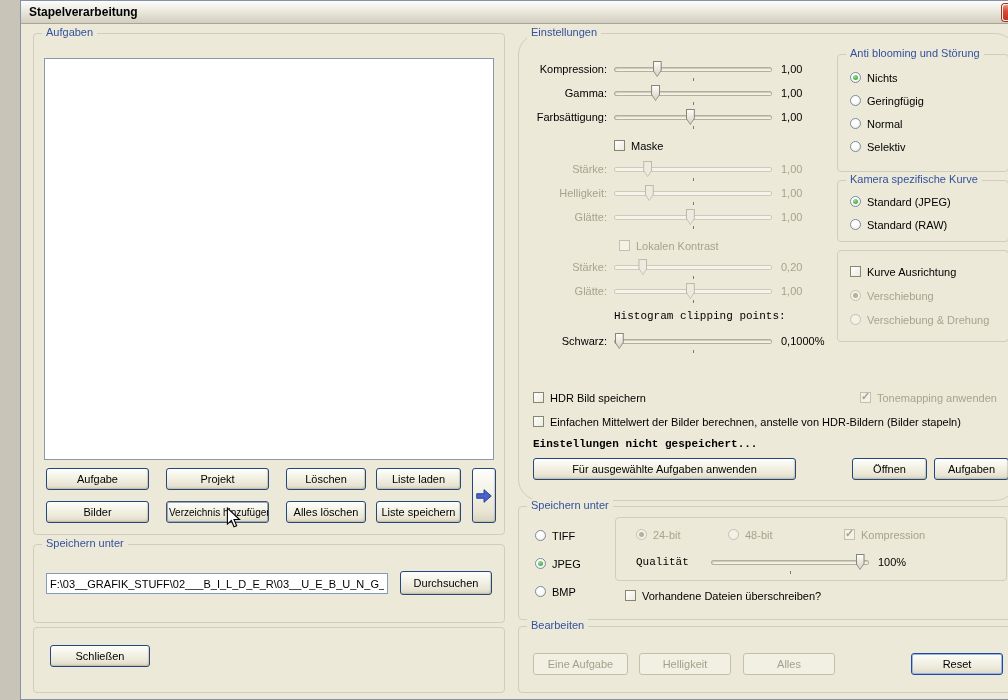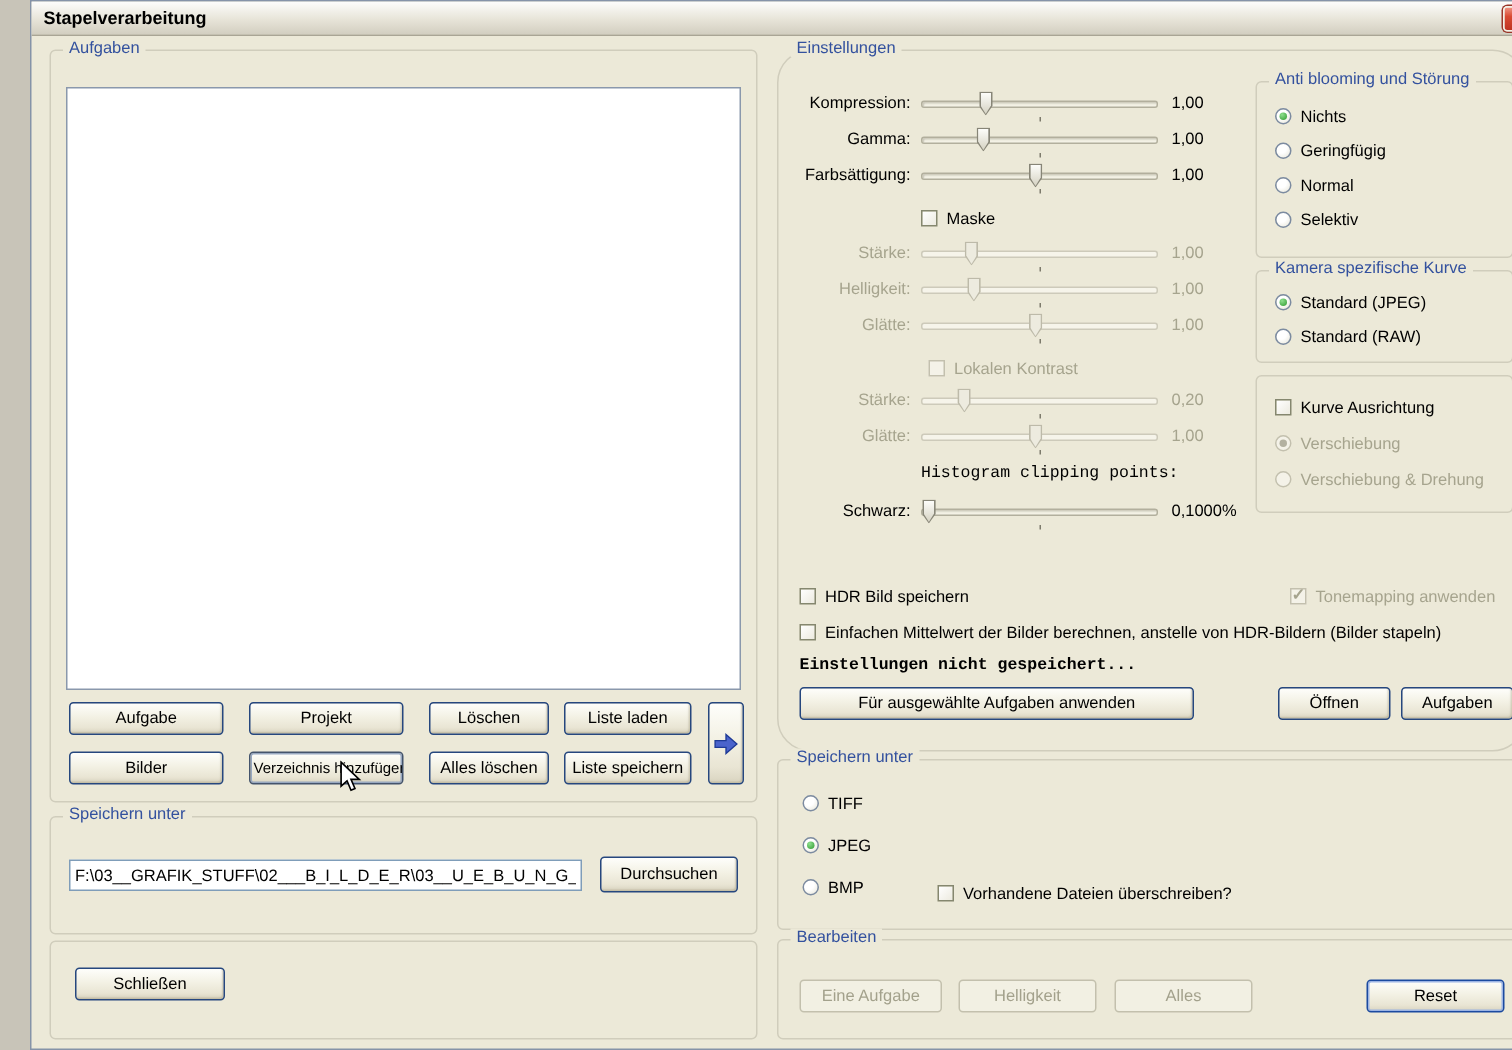--- a/index.html
+++ b/index.html
@@ -282,20 +282,44 @@
     </div>
     <div class="radio sel" style="left:16px;top:50px;">
       <span class="rb"></span>
       <span class="lbl">JPEG</span>
     </div>
     <div class="radio" style="left:16px;top:78px;">
       <span class="rb"></span>
       <span class="lbl">BMP</span>
     </div>
 
+    <div class="group" style="left:96px;top:10px;width:392px;height:64px;">
+      <div class="radio dis sel" style="left:20px;top:10px;">
+        <span class="rb"></span>
+        <span class="lbl">24-bit</span>
+      </div>
+      <div class="radio dis" style="left:112px;top:10px;">
+        <span class="rb"></span>
+        <span class="lbl">48-bit</span>
+      </div>
+      <div class="check dis checked" style="left:228px;top:10px;">
+        <span class="box"></span>
+        <span class="lbl">Kompression</span>
+      </div>
+
+      <div class="statictext" style="left:20px;top:38px;">Qualität</div>
+      <div class="srow" style="top:36px;left:0;width:392px;">
+        <div class="slider">
+          <div class="track"></div>
+          <div class="thumb" style="left: calc(94% - 4px);"></div>
+          <div class="tick"></div>
+        </div>
+        <span class="svalue">100%</span>
+      </div>
+    </div>
 
     <div class="check" style="left:106px;top:82px;">
       <span class="box"></span>
       <span class="lbl">Vorhandene Dateien überschreiben?</span>
     </div>
   </div>
 
   <div class="group" style="left:497px;top:625px;width:499px;height:67px;">
     <span class="glabel">Bearbeiten</span>
     <button class="btn dis" style="left:14px;top:26px;width:95px;">Eine Aufgabe</button>

